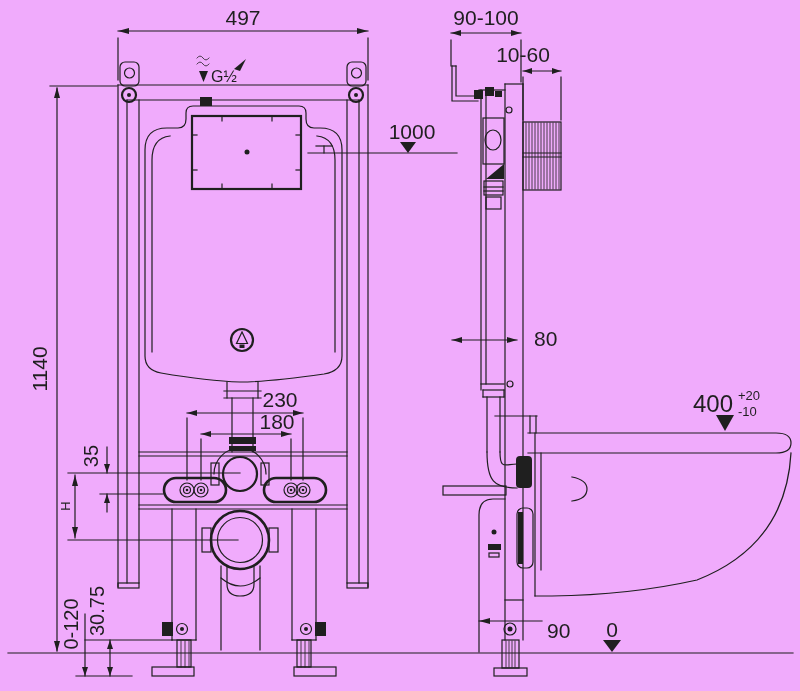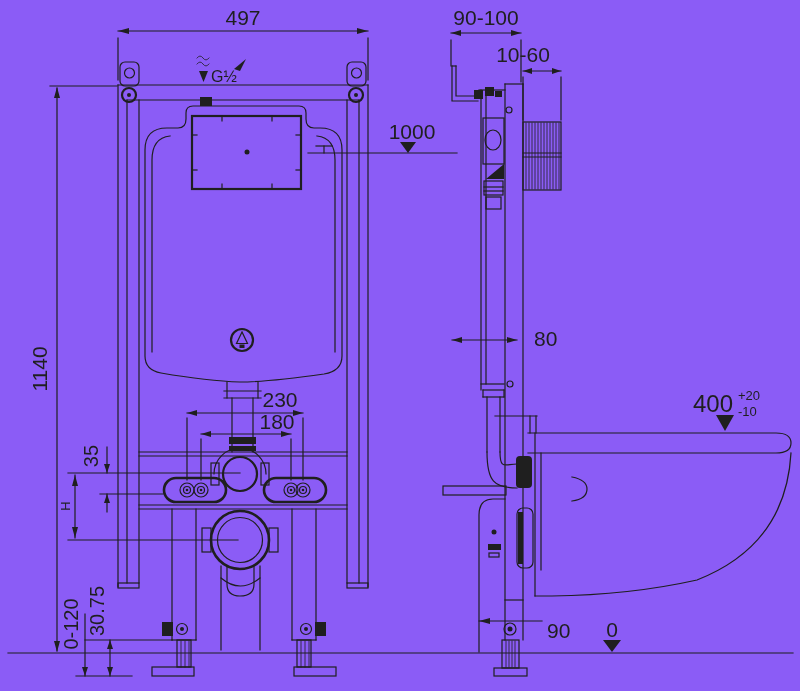--- a/index.html
+++ b/index.html
@@ -1,16 +1,16 @@
 <!DOCTYPE html>
 <html><head>
 <meta charset="utf-8">
 <style>
   html,body{margin:0;padding:0;background:#ffffff;}
-  .stage{position:relative;width:800px;height:691px;background:#8b5cf6;overflow:hidden;}
+  .stage{position:relative;width:800px;height:691px;background:#f0abfc;overflow:hidden;}
   svg{display:block;}
   
   g.v path, g.v line, g.v rect, g.v circle, g.v ellipse, g.v polyline{
     stroke:#1f1f1f; fill:none; stroke-width:1.2; stroke-linecap:square; stroke-linejoin:miter;
   }
   g.v polygon{ fill:#1f1f1f; stroke:none; }           
   g.v .f{ fill:#1f1f1f; stroke:none; }                
   g.v .b2{ stroke-width:2.2; }
   g.v .b3{ stroke-width:2.6; }
   g.v .thin{ stroke-width:0.8; }

